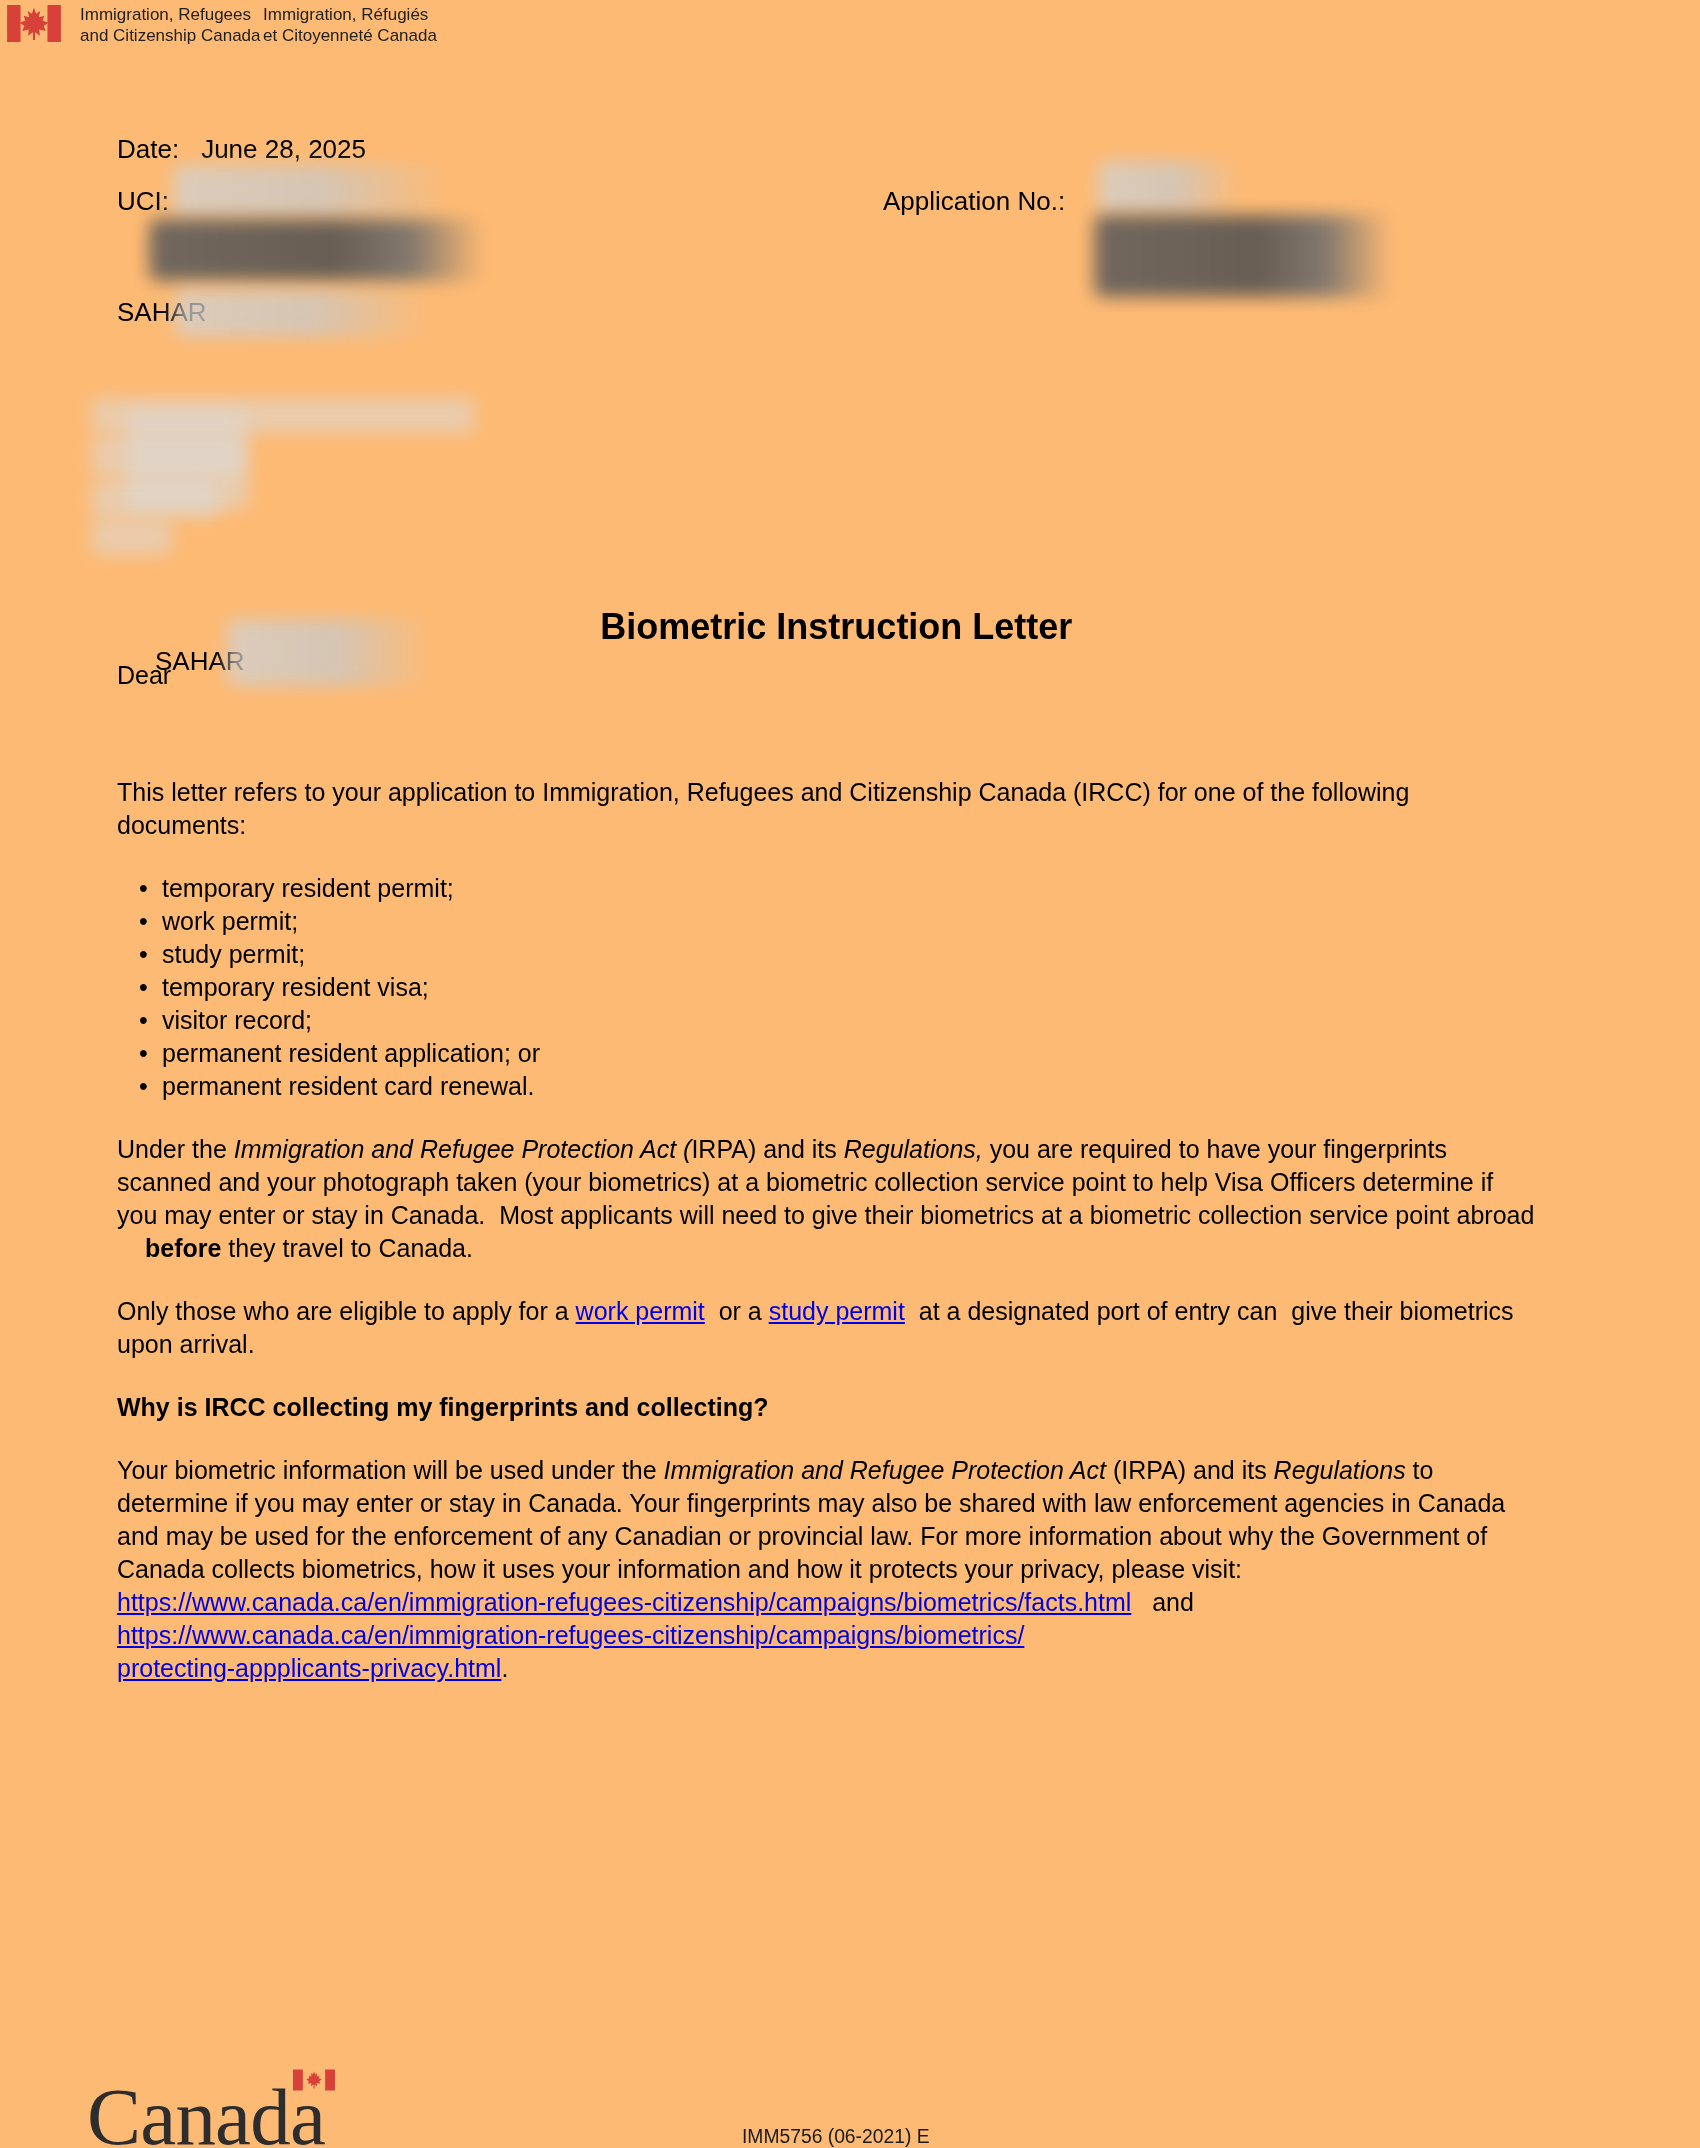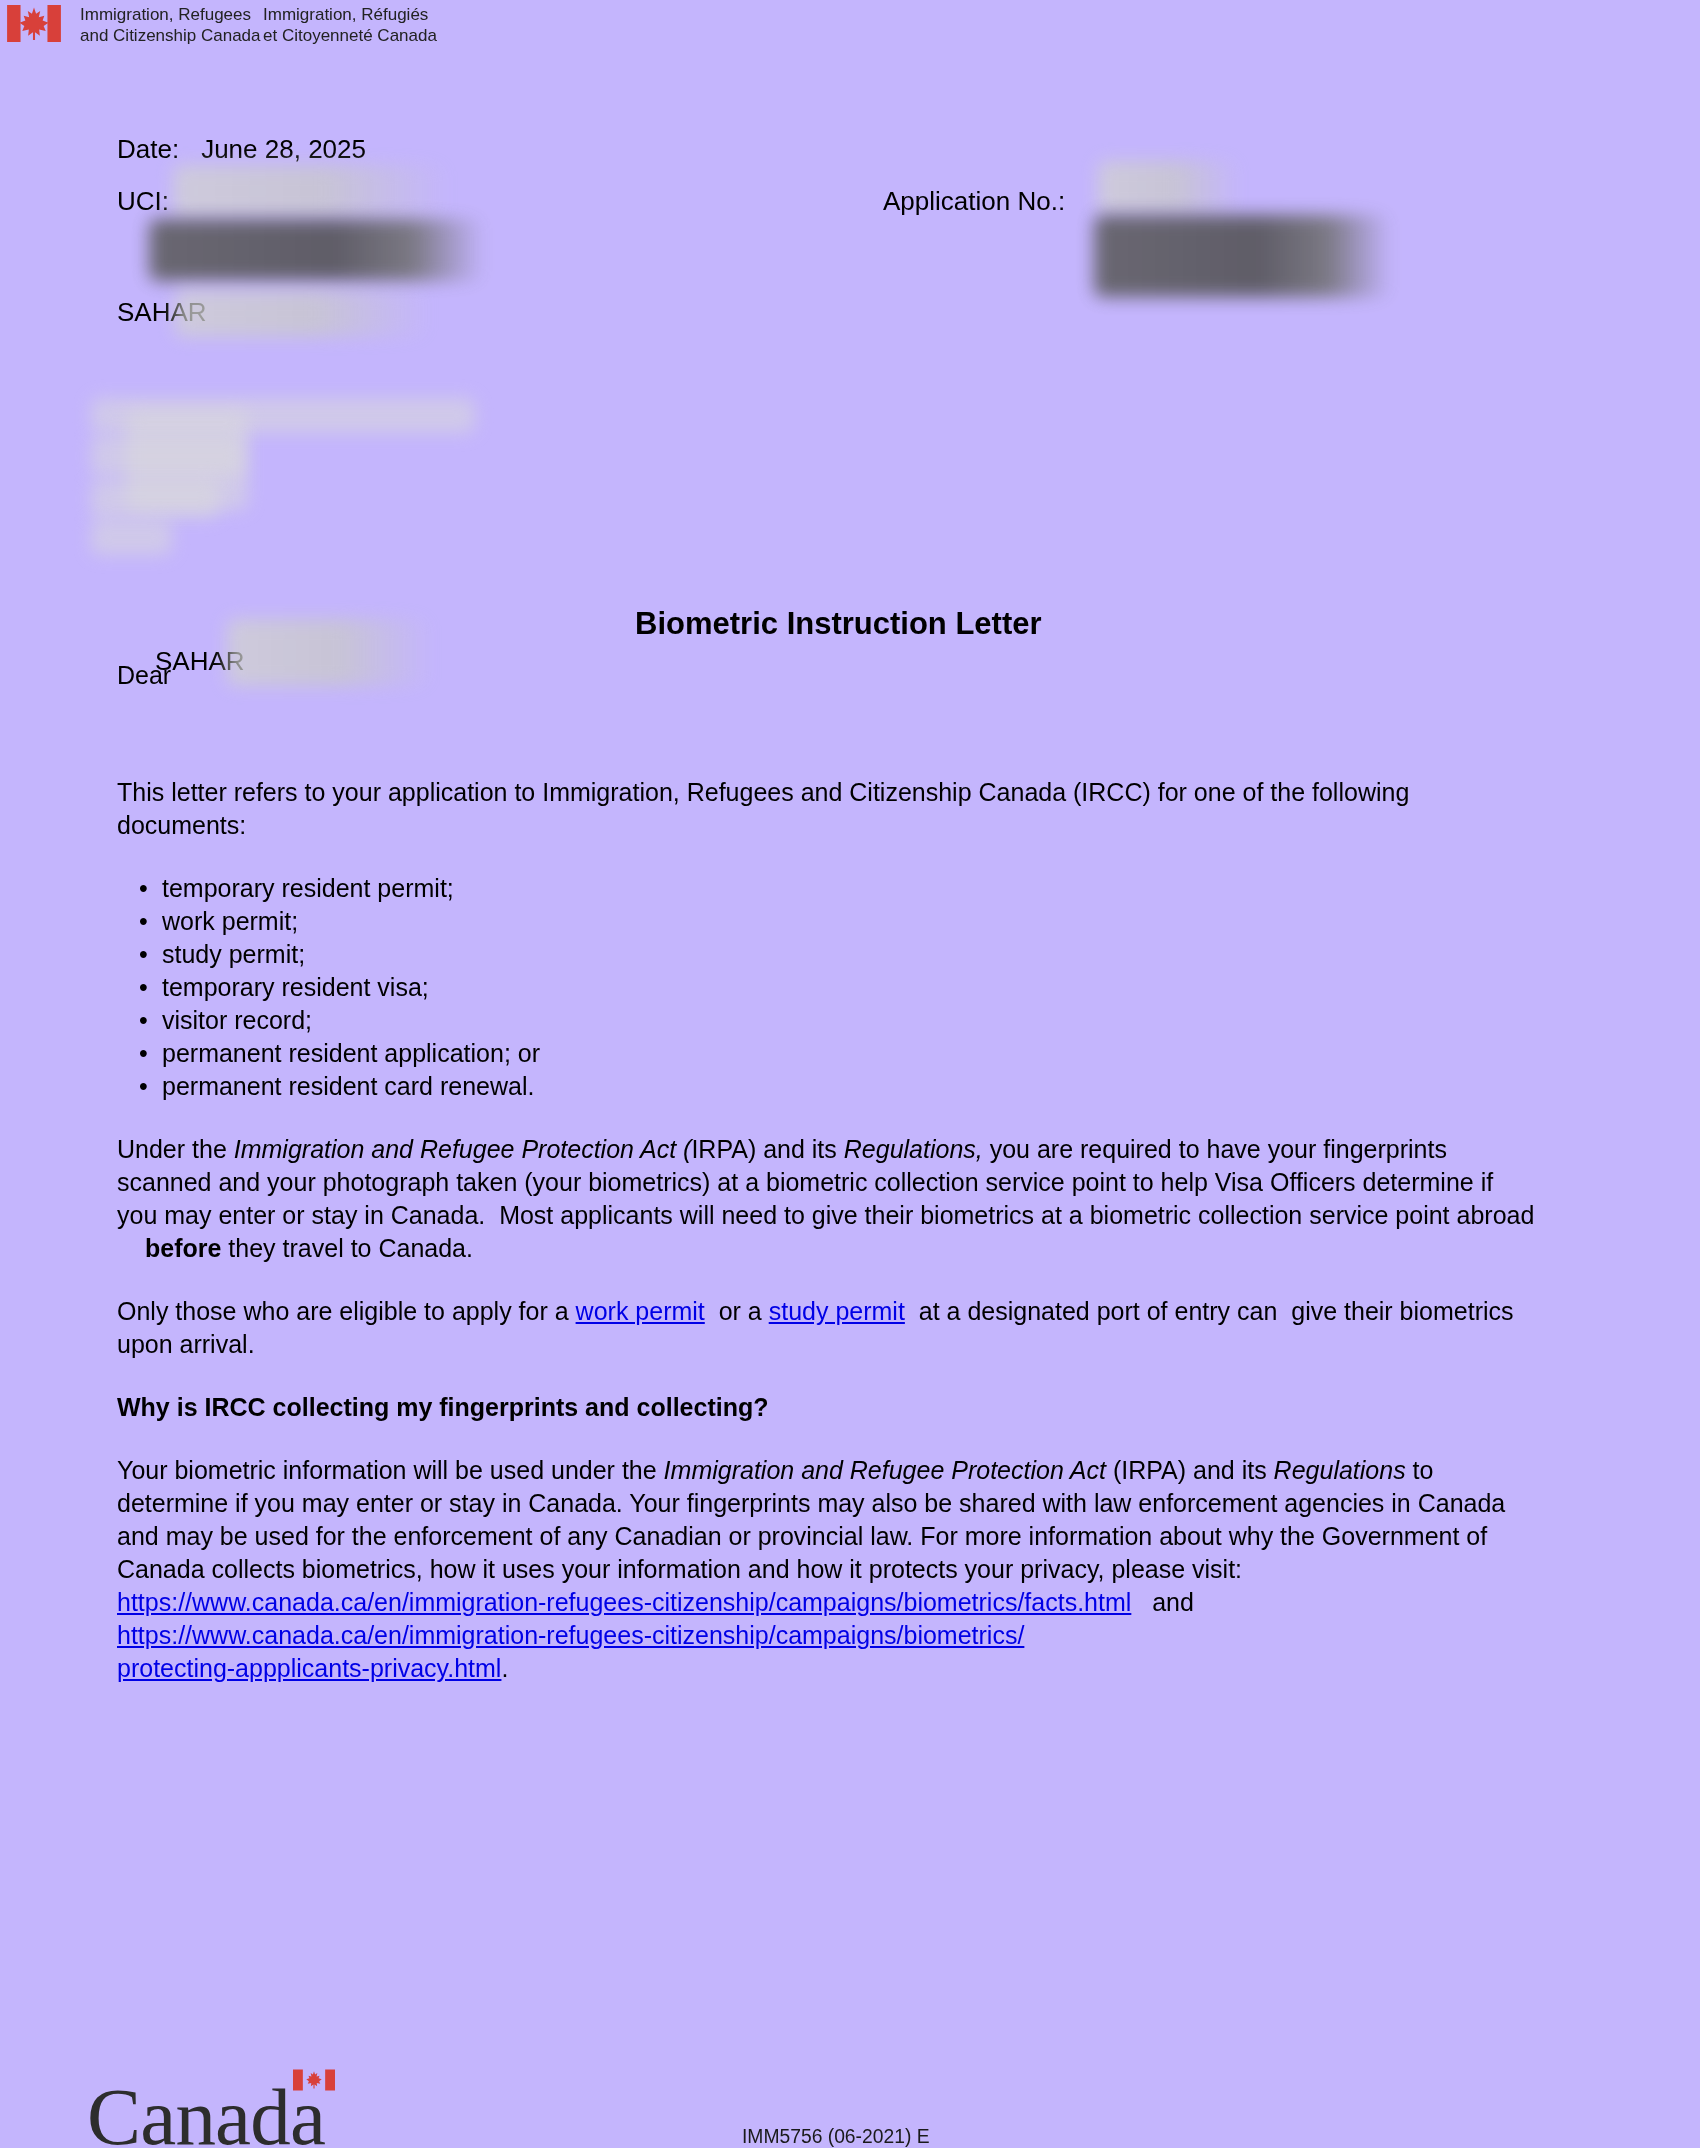--- a/index.html
+++ b/index.html
@@ -1,20 +1,20 @@
 <!DOCTYPE html>
 <html style="font-size:13.4px"><head>
 <meta charset="utf-8">
 <title>Biometric Instruction Letter</title>
 <style>
   html,body{margin:0;padding:0;background:#9a9a9a;}
   .page{
     position:relative;
     width:1701px;height:2148px;
-    background:#c4b5fd;
+    background:#fdba74;
     overflow:hidden;
     font-family:"Liberation Sans", sans-serif;
     color:#000;
   }
   
   .gov-header{position:absolute;left:0;top:0;width:755px;height:50px;}
   .gov-flag{position:absolute;left:6.7px;top:5px;width:54px;height:37px;}
   .dept{position:absolute;top:4.2px;font-size:17px;line-height:21px;color:#222;letter-spacing:0px;}
   .dept.en{left:80px;}
   .dept.fr{left:263px;}
@@ -23,21 +23,21 @@
   .val{font-size:26px;color:#000;}
   .date-row{position:absolute;left:117px;top:134px;font-size:26px;}
   .date-row .val{margin-left:22px;}
   
   .blur{position:absolute;filter:blur(8.4px);border-radius:8.4px;}
   .blur.light{background:linear-gradient(90deg,#d2d2d2 0%,#c9c9c9 55%,rgba(210,210,210,0) 100%);opacity:.75;}
   .blur.dark{background:linear-gradient(90deg,#5a5a5a 0%,#4e4e4e 55%,#6e6e6e 78%,rgba(110,110,110,0) 100%);opacity:.85;}
   .blur.faint{background:#dadada;opacity:.55;}
   
   .title{position:absolute;top:606px;left:50%;transform:translateX(-53%);
-         font-size:31px;font-weight:bold;white-space:nowrap;}
+         font-size:36px;font-weight:bold;white-space:nowrap;}
   .dear{position:absolute;left:117px;top:661px;font-size:25px;}
   .sal-name{position:absolute;left:155px;top:646px;font-size:26px;}
   .addr-name{position:absolute;left:117px;top:297px;font-size:26px;}
   
   .body-content{position:absolute;left:117px;top:776px;width:1420px;
                 font-size:25px;line-height:33px;}
   .body-content p{margin:0 0 30px 0;}
   ul.docs{margin:0 0 30px 0;padding:0;}
   ul.docs li{list-style:none;position:relative;padding-left:45px;line-height:33px;}
   ul.docs li .dot{position:absolute;left:22px;top:0;}

